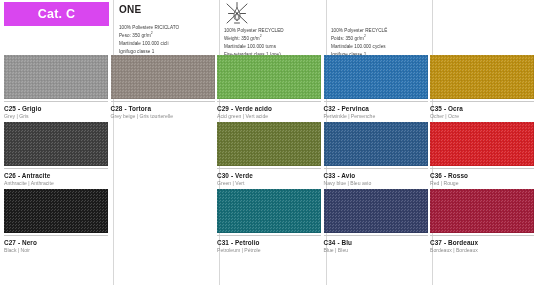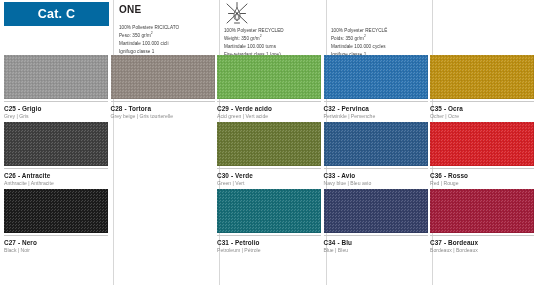--- a/index.html
+++ b/index.html
@@ -29,21 +29,21 @@
     top: 0;
     width: 550px;
     height: 52px;
   }
   .cat-badge {
     position: absolute;
     left: 4px;
     top: 2px;
     width: 105px;
     height: 24px;
-    background: #0369a1;
+    background: #d946ef;
     display: flex;
     align-items: center;
     justify-content: center;
   }
   .cat-badge-label {
     color: #ffffff;
     font-size: 12.5px;
     font-weight: bold;
     letter-spacing: 0.2px;
     line-height: 1;

